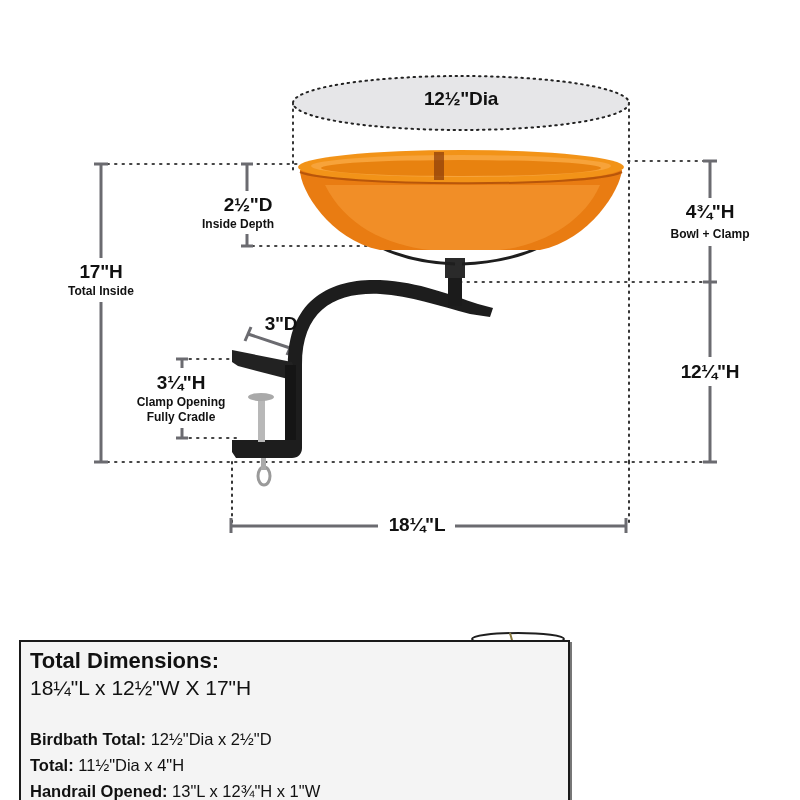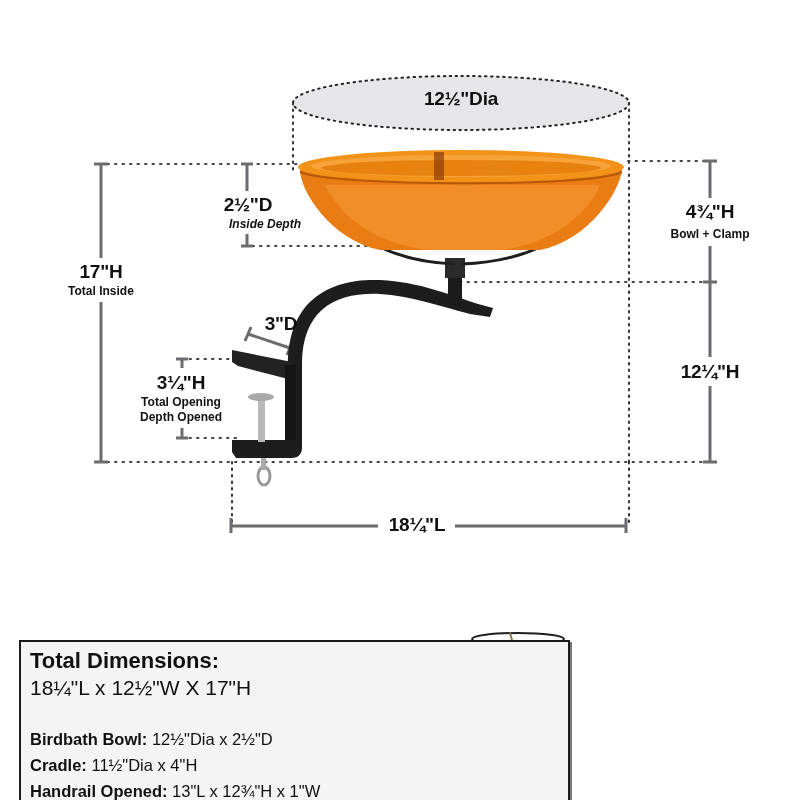--- a/index.html
+++ b/index.html
@@ -126,43 +126,43 @@
     <rect x="494" y="728" width="30" height="4" fill="#2a2a2a"></rect>
     <rect x="501" y="735" width="3" height="20" fill="#9a9a9a"></rect>
     <circle cx="502" cy="768" r="3" fill="none" stroke="#999" stroke-width="1.5"></circle>
     <rect x="568" y="690" width="2" height="9" fill="#2a2a2a"></rect>
   </g>
 </svg>
 
 <div class="lbl-big" style="left:411px;top:88px;width:100px;font-size:19px;">12½"Dia</div>
 
 <div class="lbl-big" style="left:212px;top:194px;width:72px;">2½"D</div>
-<div class="lbl-small" style="left:216px;top:217px;width:98px;font-style:italic;">Inside Depth</div>
+<div class="lbl-small" style="left:189px;top:217px;width:98px;">Inside Depth</div>
 
 <div class="lbl-big" style="left:66px;top:261px;width:70px;">17"H</div>
 <div class="lbl-small" style="left:58px;top:284px;width:86px;">Total Inside</div>
 
 <div class="lbl-big" style="left:672px;top:201px;width:76px;">4¾"H</div>
 <div class="lbl-small" style="left:657px;top:227px;width:106px;">Bowl + Clamp</div>
 
 <div class="lbl-big" style="left:668px;top:361px;width:84px;">12¼"H</div>
 
 <div class="lbl-big" style="left:258px;top:313px;width:46px;">3"D</div>
 
 <div class="lbl-big" style="left:150px;top:372px;width:62px;">3¼"H</div>
-<div class="lbl-small" style="left:127px;top:395px;width:108px;">Total Opening</div>
-<div class="lbl-small" style="left:127px;top:410px;width:108px;">Depth Opened</div>
+<div class="lbl-small" style="left:127px;top:395px;width:108px;">Clamp Opening</div>
+<div class="lbl-small" style="left:127px;top:410px;width:108px;">Fully Cradle</div>
 
 <div class="lbl-big" style="left:382px;top:514px;width:70px;">18¼"L</div>
 
 <div class="spec-box">
   <div class="spec-title">Total Dimensions:</div>
   <div class="spec-total">18¼"L x 12½"W X 17"H</div>
   <div class="spec-row" style="top:88px;">
-    <b>Birdbath Bowl:</b><span> 12½"Dia x 2½"D</span>
+    <b>Birdbath Total:</b><span> 12½"Dia x 2½"D</span>
   </div>
   <div class="spec-row" style="top:114px;">
-    <b>Cradle:</b><span> 11½"Dia x 4"H</span>
+    <b>Total:</b><span> 11½"Dia x 4"H</span>
   </div>
   <div class="spec-row" style="top:140px;">
     <b>Handrail Opened:</b><span> 13"L x 12¾"H x 1"W</span>
   </div>
 </div>
 
 </body></html>

